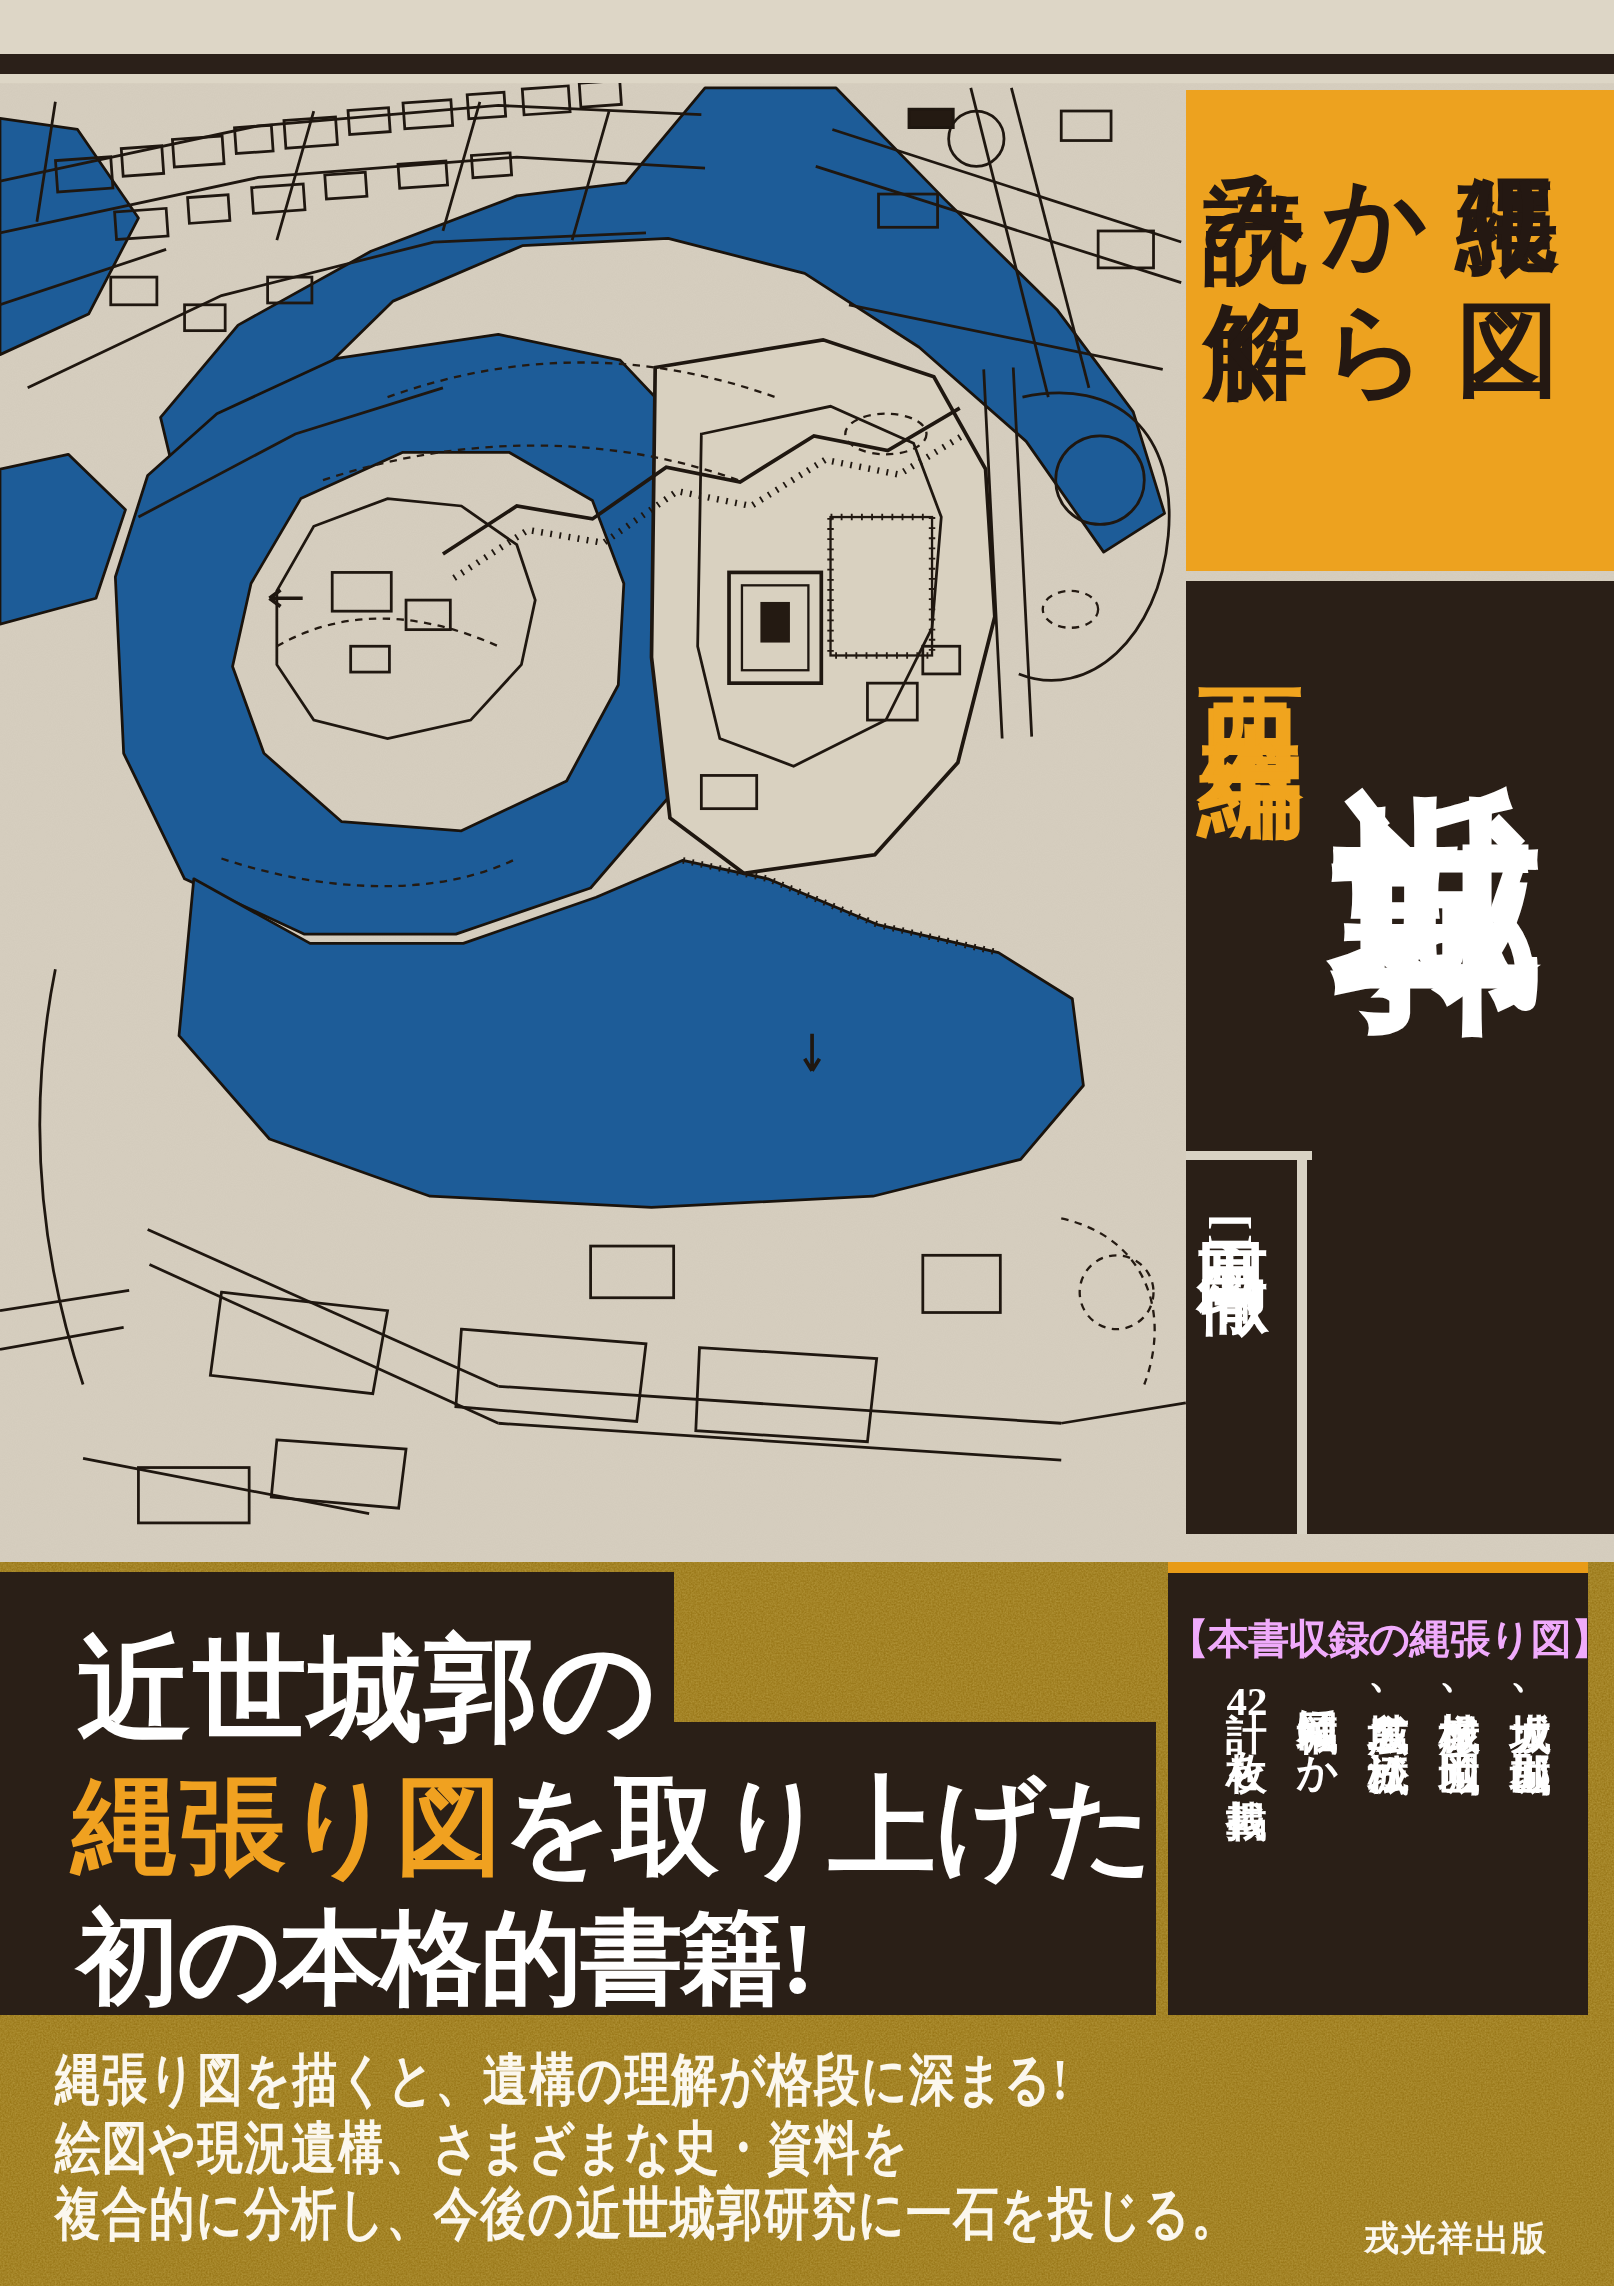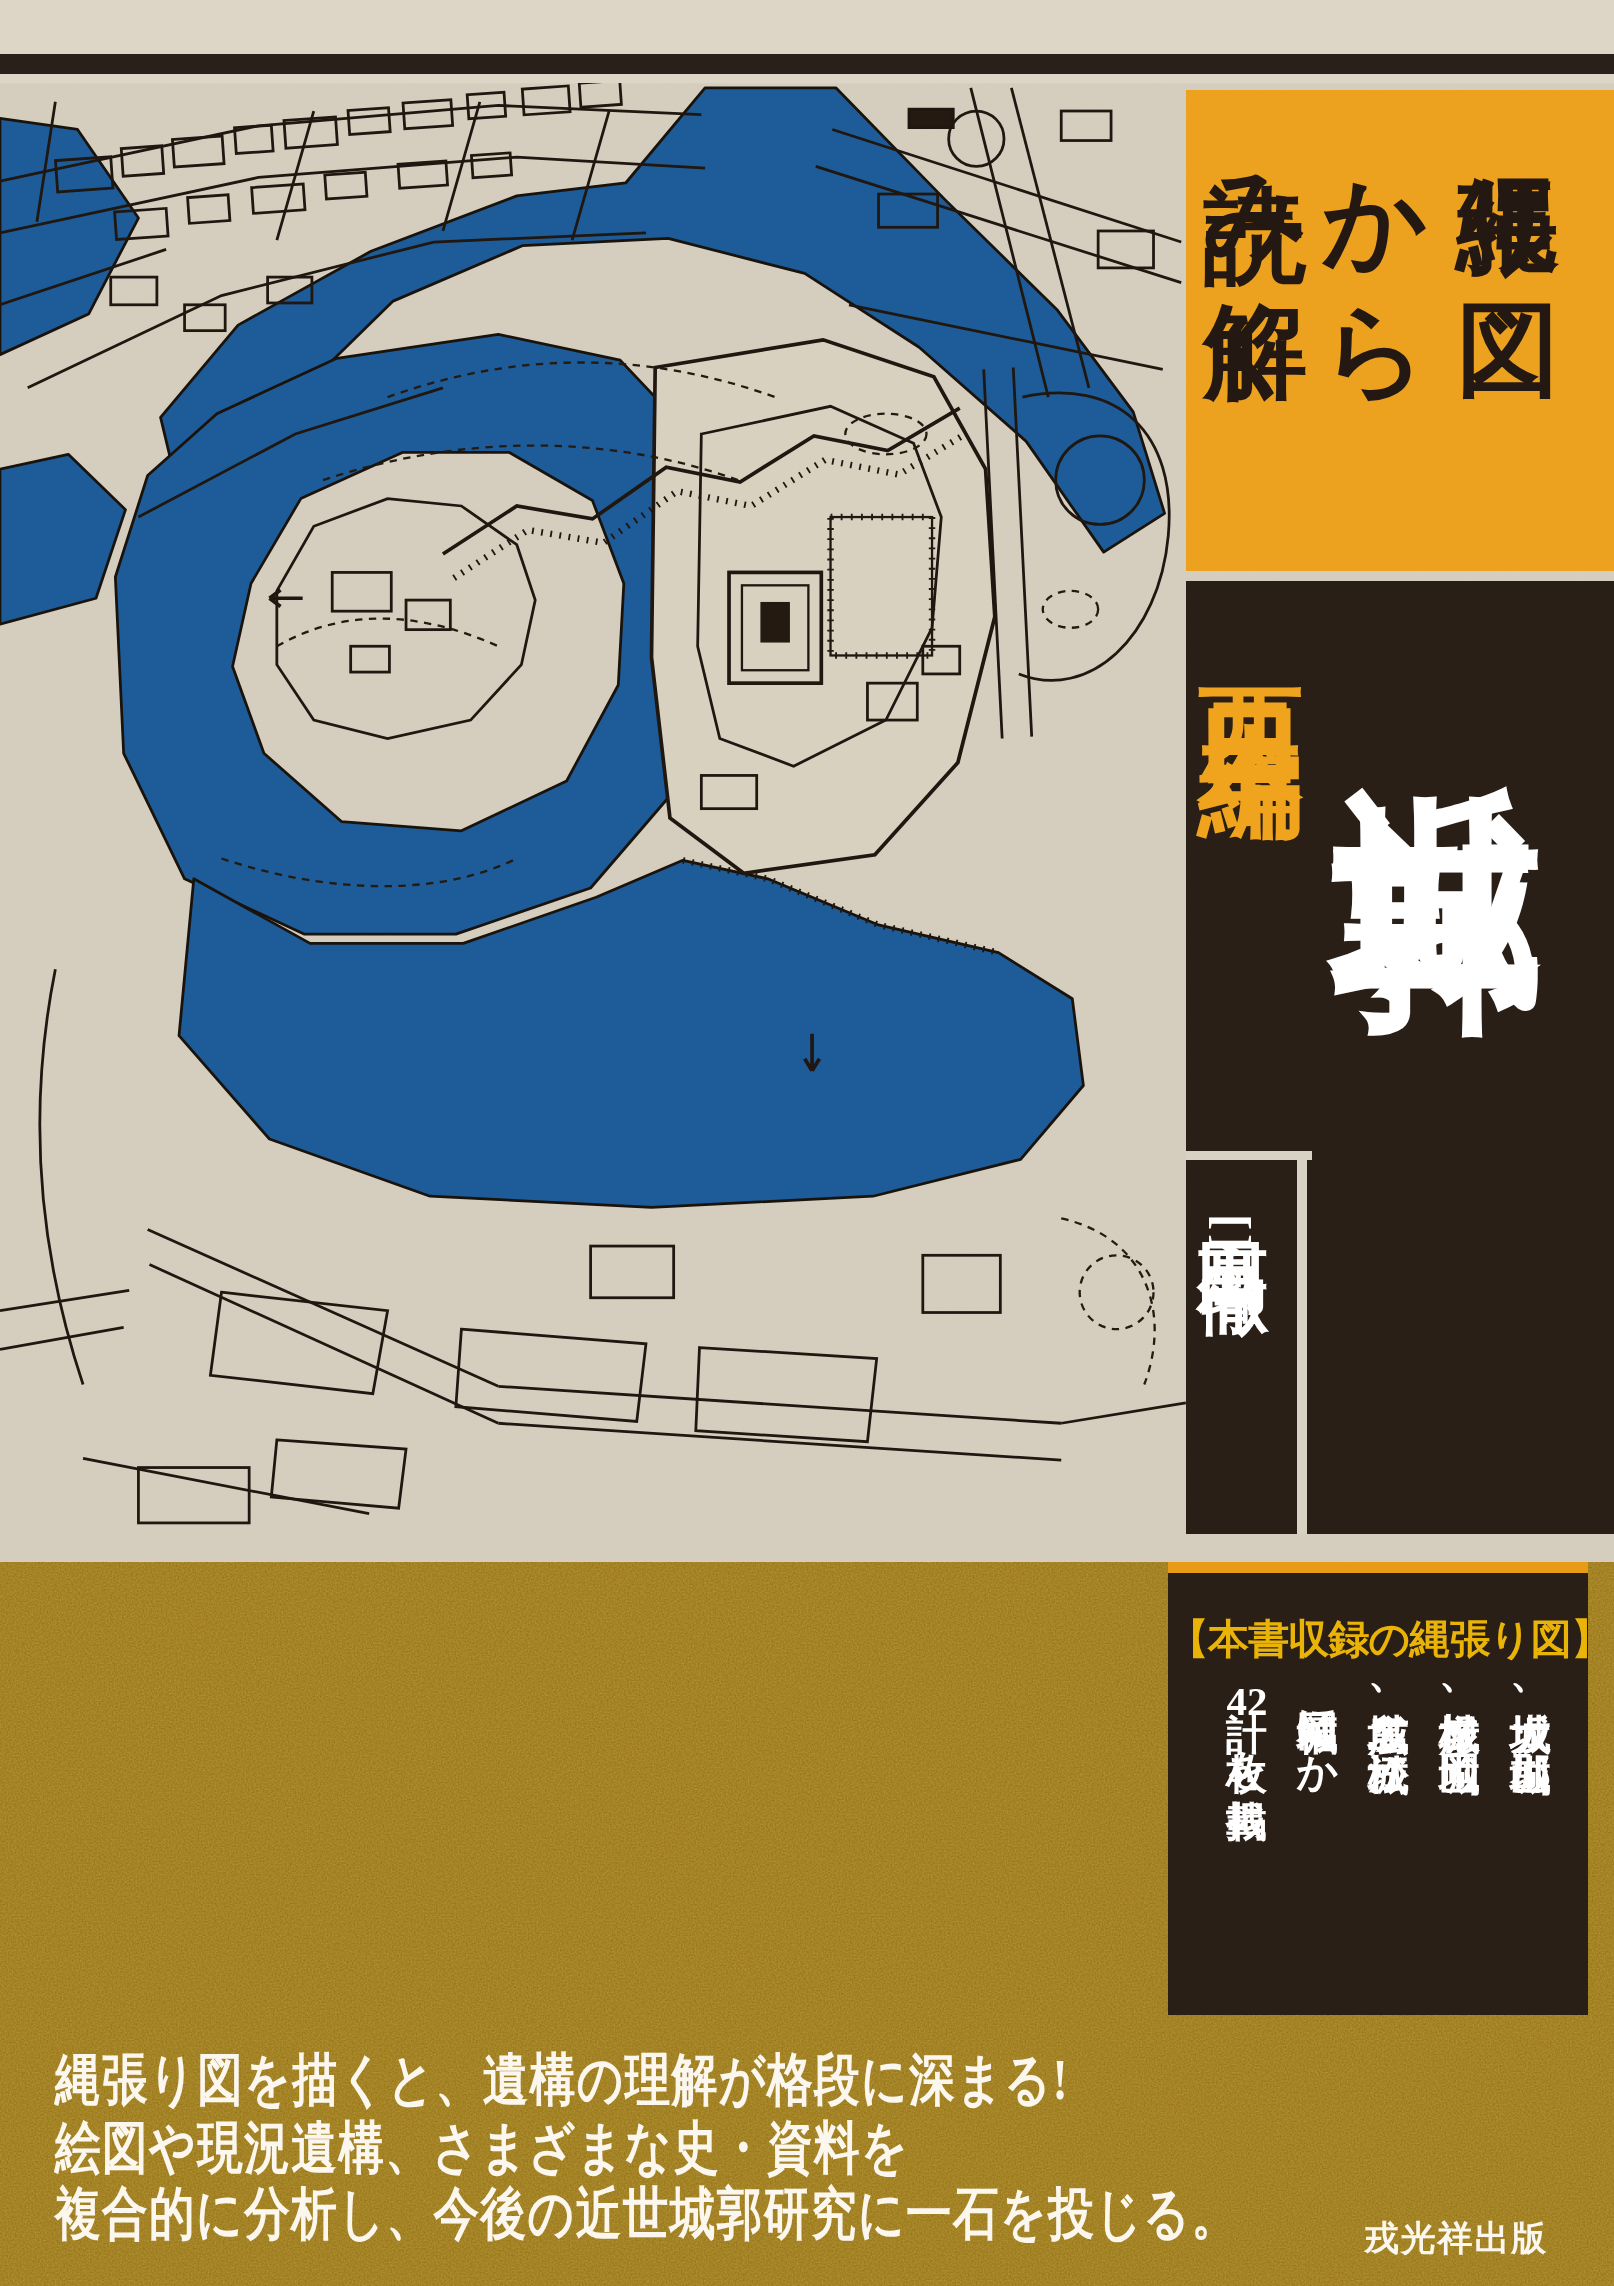--- a/index.html
+++ b/index.html
@@ -42,21 +42,21 @@
     clip-path:polygon(0 0,674px 0,674px 150px,1156px 150px,1156px 443px,0 443px);}
   .catch-line{position:absolute; color:#ffffff; font-weight:700; white-space:nowrap;}
   #catch-line-1{left:77px; top:41px; font-size:114px; letter-spacing:1.8px;}
   #catch-line-2{left:72px; top:183px; font-size:107px; letter-spacing:0;}
   #catch-line-2 .hl{color:#f0a120;}
   #catch-line-3{left:77px; top:319px; font-size:102px; letter-spacing:-1.8px;}
 
   
   #included-border{left:1168px; top:1562px; width:420px; height:11px; background:#e89b17;}
   #included-box{left:1168px; top:1573px; width:420px; height:442px; background:#2a1f17;}
-  #included-header{left:0; top:39px; width:420px; text-align:center; color:#eab308;
+  #included-header{left:0; top:39px; width:420px; text-align:center; color:#f0abfc;
     font-weight:700; font-size:41px; letter-spacing:-0.9px; white-space:nowrap;}
   #castle-list{right:37px; top:107px; color:#ffffff; font-weight:700; font-size:41px; letter-spacing:0;}
   .castle-col{display:block; margin-left:30px;}
   .tcy{text-combine-upright:all;}
 
   
   .blurb-line{position:absolute; left:55px; color:#fbf7ee; font-weight:700; font-size:57px;
     white-space:nowrap; transform:scaleX(0.8); transform-origin:0 0; letter-spacing:1.8px;}
   #blurb-1{top:2042px;}
   #blurb-2{top:2110px;}
@@ -216,20 +216,27 @@
   <div id="title-panel" class="abs">
     <div id="main-title" class="abs v">近世城郭</div>
     <div id="edition" class="abs v">西日本編</div>
     <div id="author-frame-h" class="abs"></div>
     <div id="author-frame-v" class="abs"></div>
     <div id="author-col" class="abs v">
       <span>髙田 徹</span><span id="author-role">[著]</span>
     </div>
   </div>
 
+  <div id="catch-panel" class="abs">
+    <div id="catch-line-1" class="catch-line">近世城郭の</div>
+    <div id="catch-line-2" class="catch-line">
+      <span class="hl">縄張り図</span><span>を取り上げた</span>
+    </div>
+    <div id="catch-line-3" class="catch-line">初の本格的書籍!</div>
+  </div>
 
   <div id="included-border" class="abs"></div>
   <div id="included-box" class="abs">
     <div id="included-header" class="abs">【本書収録の縄張り図】</div>
     <div id="castle-list" class="abs v">
       <span class="castle-col">大坂城、郡山城、</span>
       <span class="castle-col">彦根城、岡山城、</span>
       <span class="castle-col">広島城、松江城、</span>
       <span class="castle-col">福岡城ほか</span>
       <span class="castle-col"><span>計</span><span class="tcy">42</span><span>枚を掲載。</span></span>

